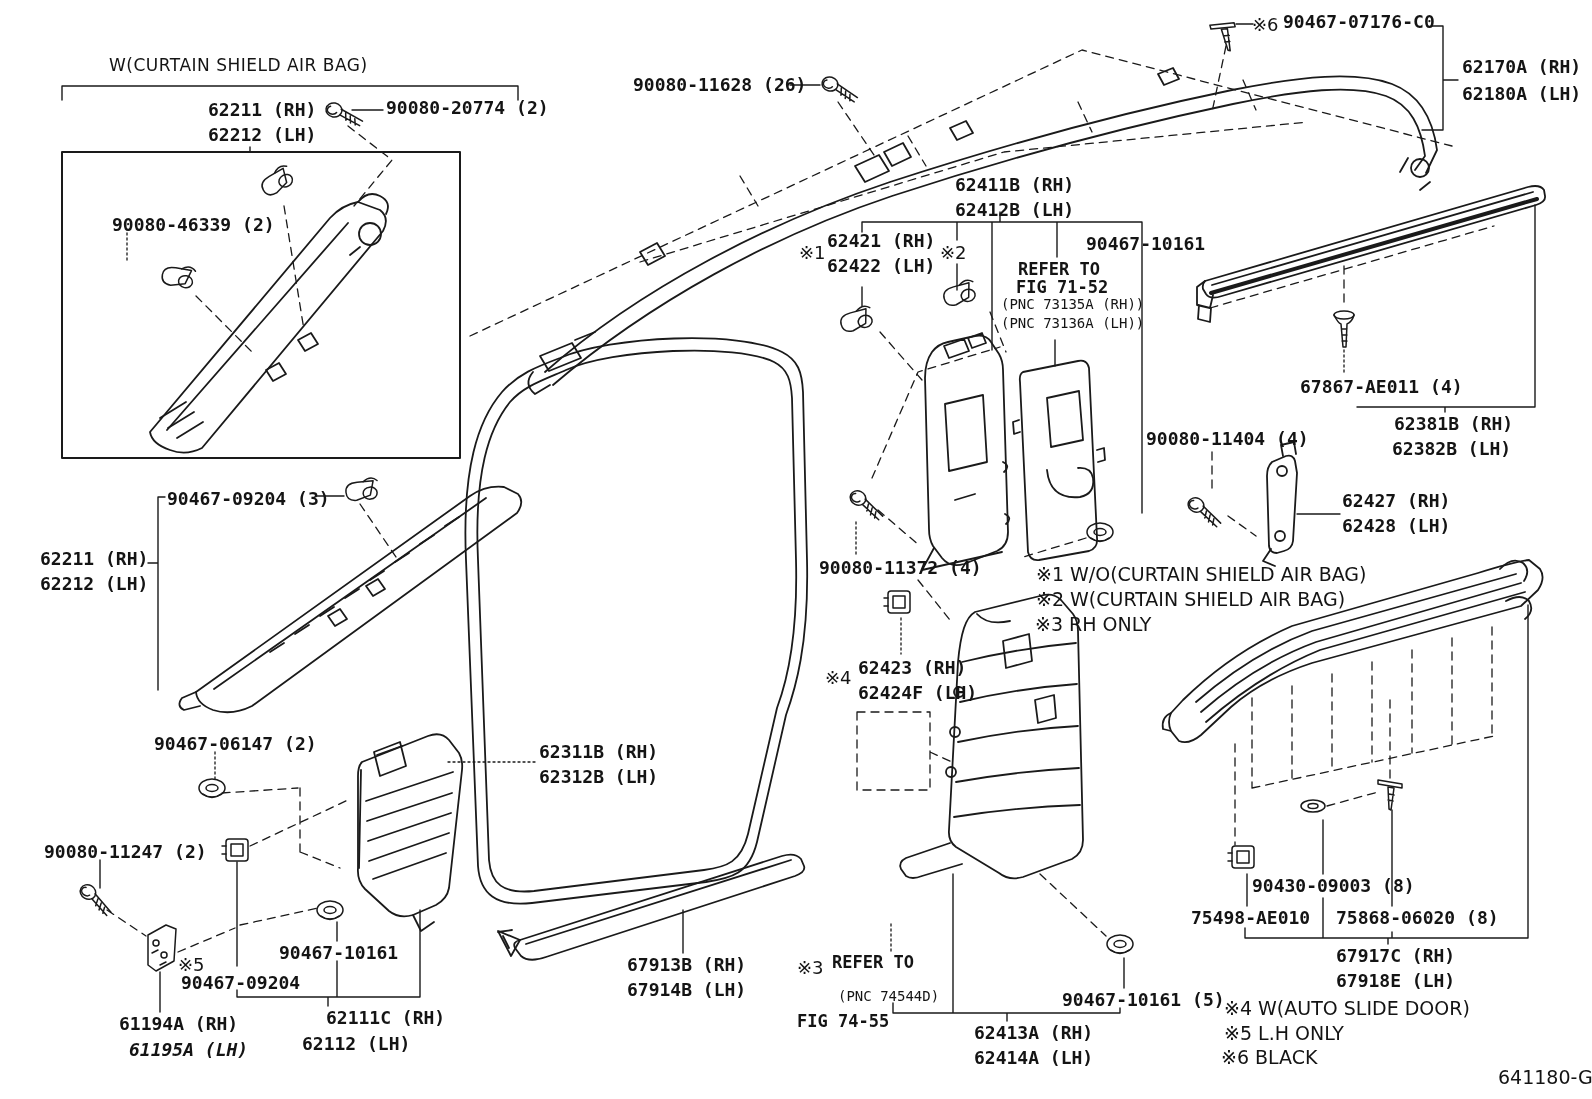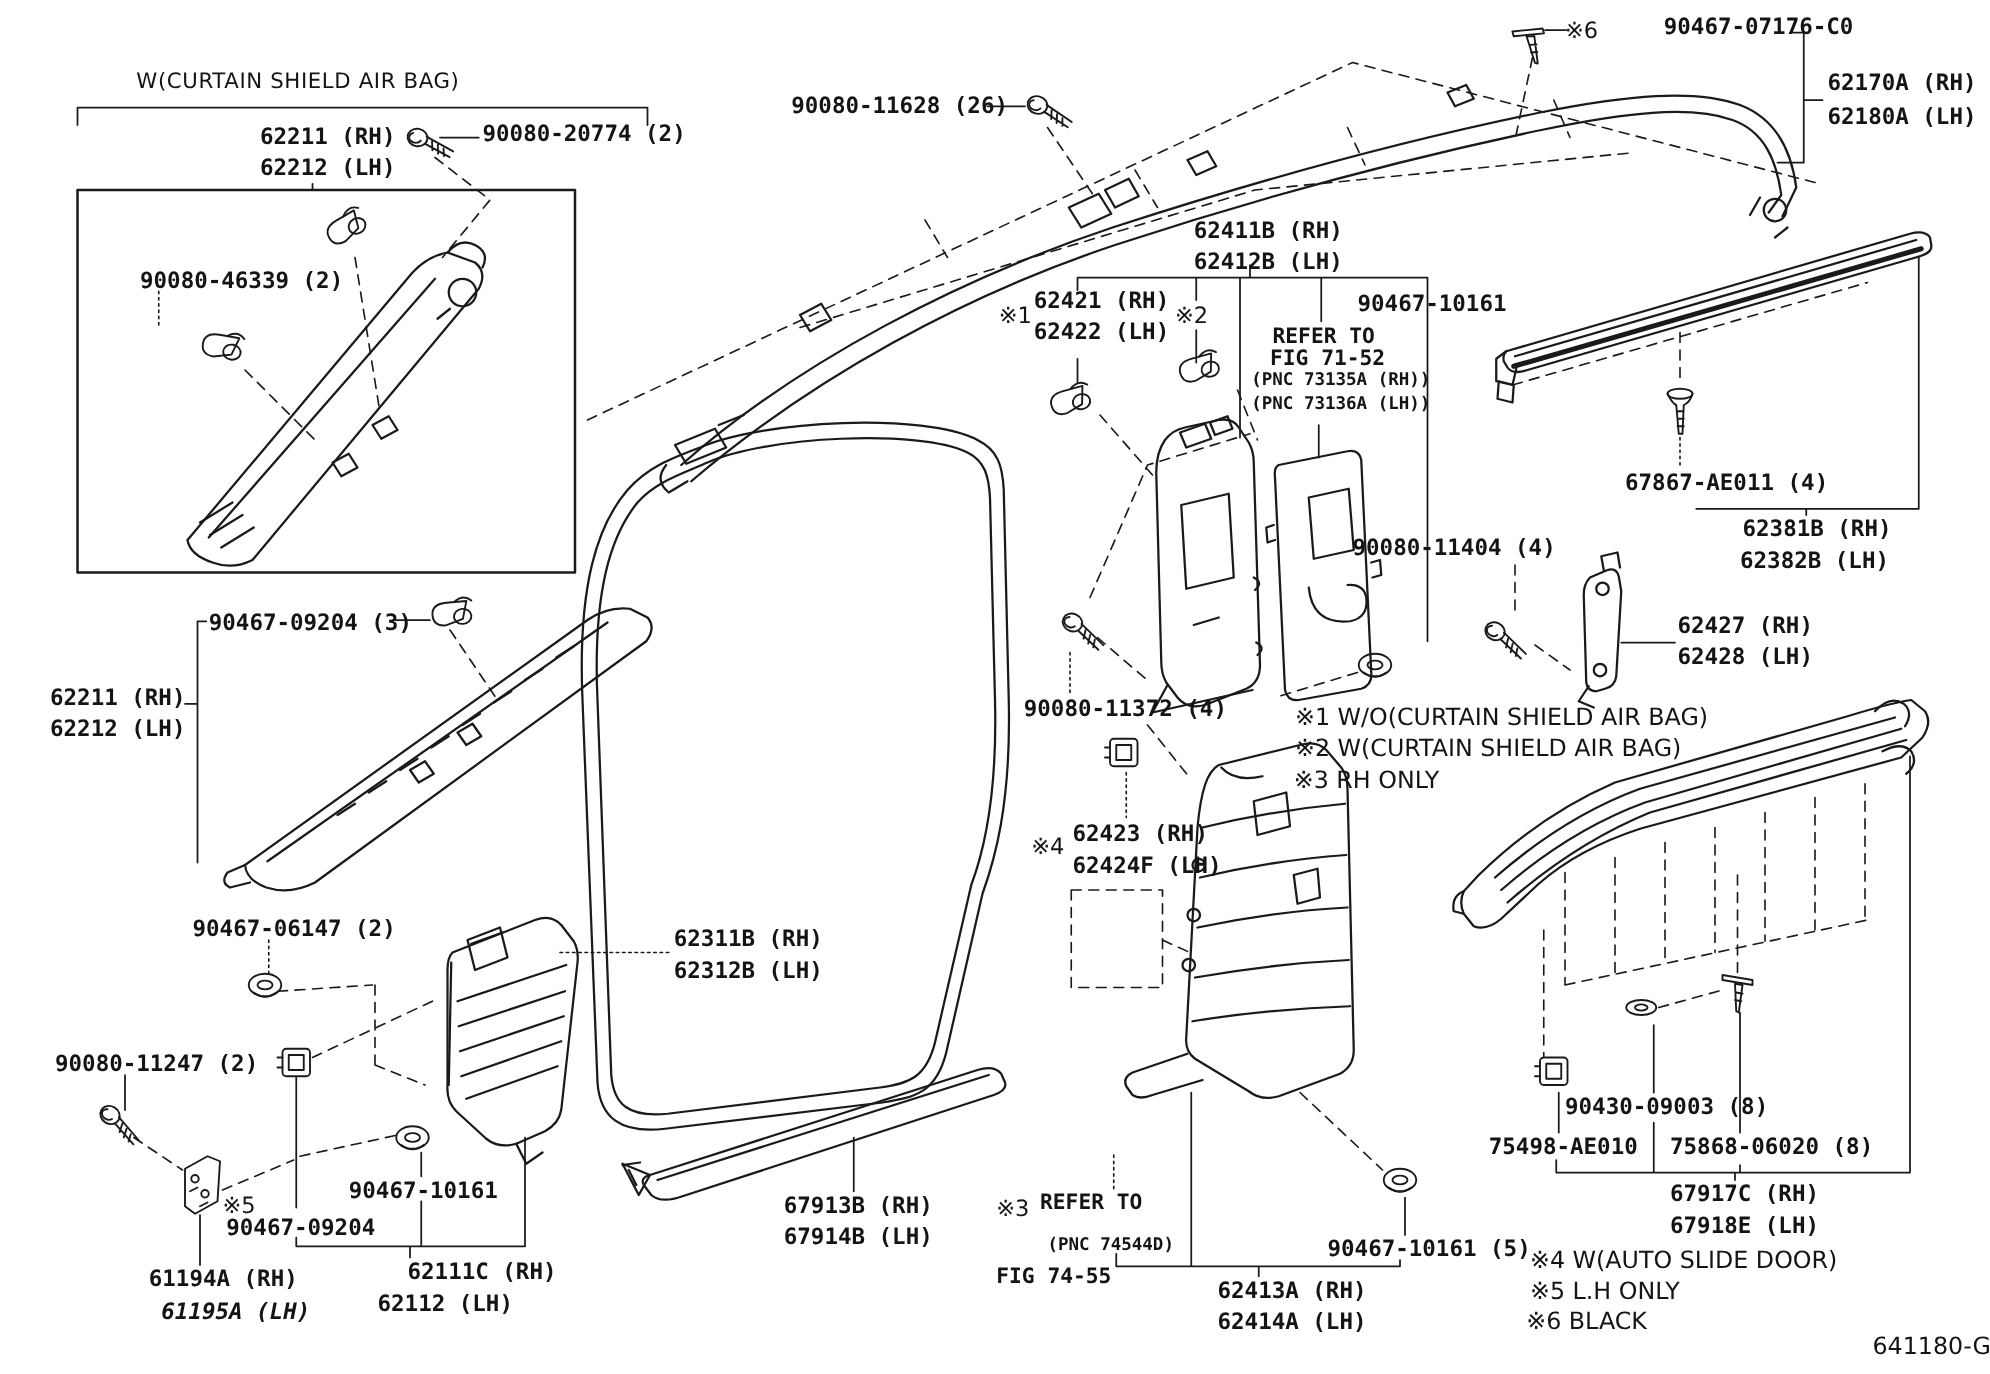--- a/index.html
+++ b/index.html
@@ -5,21 +5,21 @@
   html,body{margin:0;padding:0;background:#fff;}
   #stage{position:relative;width:1592px;height:1099px;background:#ffffff;overflow:hidden;
          font-family:"DejaVu Sans",sans-serif;}
   svg.art{position:absolute;inset:0;}
   #labels{position:absolute;inset:0;}
   .lbl{position:absolute;white-space:nowrap;color:#141414;}
   .part{font-family:"DejaVu Sans Mono",monospace;font-weight:bold;font-size:18px;line-height:19px;}
   .note{font-family:"DejaVu Sans",sans-serif;font-size:19px;line-height:20px;}
   .mark{font-family:"DejaVu Sans",sans-serif;font-size:18px;line-height:19px;}
   .ref{font-family:"DejaVu Sans Mono",monospace;font-weight:bold;font-size:17px;line-height:18px;}
-  .pnc{font-family:"DejaVu Sans Mono",monospace;font-weight:bold;font-size:14px;line-height:15px;}
+  .pnc{font-family:"DejaVu Sans Mono",monospace;font-weight:normal;font-size:14px;line-height:15px;}
   .header{font-family:"DejaVu Sans",sans-serif;font-size:17px;letter-spacing:.5px;margin-left:43px;}
   .footer{font-family:"DejaVu Sans",sans-serif;font-size:19px;}
 </style>
 </head>
 <body>
 
 <div id="stage">
 <svg class="art" width="1592" height="1099" viewBox="0 0 1592 1099" fill="none" stroke="#1a1a1a" stroke-linecap="round" stroke-linejoin="round">
   <defs>
     <g id="i-screw">
@@ -234,38 +234,38 @@
 </svg>
 
 <div id="labels">
       <div class="lbl header" style="left: 66px; top: 55px;">W(CURTAIN SHIELD AIR BAG)</div>
       <div class="lbl part" style="left: 208px; top: 100px;">62211 (RH)</div>
       <div class="lbl part" style="left: 208px; top: 125px;">62212 (LH)</div>
       <div class="lbl part" style="left: 386px; top: 98px;">90080-20774 (2)</div>
       <div class="lbl part" style="left: 112px; top: 215px;">90080-46339 (2)</div>
       <div class="lbl part" style="left: 633px; top: 75px;">90080-11628 (26)</div>
       <div class="lbl mark" style="left: 1252px; top: 15px;">※6</div>
-      <div class="lbl part" style="left: 1283px; top: 12px; margin-left: 48px;">90467-07176-C0</div>
+      <div class="lbl part" style="left: 1283px; top: 12px;">90467-07176-C0</div>
       <div class="lbl part" style="left: 1462px; top: 57px;">62170A (RH)</div>
       <div class="lbl part" style="left: 1462px; top: 84px;">62180A (LH)</div>
       <div class="lbl part" style="left: 955px; top: 175px;">62411B (RH)</div>
       <div class="lbl part" style="left: 955px; top: 200px;">62412B (LH)</div>
       <div class="lbl mark" style="left: 799px; top: 243px;">※1</div>
       <div class="lbl part" style="left: 827px; top: 231px;">62421 (RH)</div>
       <div class="lbl part" style="left: 827px; top: 256px;">62422 (LH)</div>
       <div class="lbl mark" style="left: 940px; top: 243px;">※2</div>
       <div class="lbl part" style="left: 1086px; top: 234px;">90467-10161</div>
       <div class="lbl ref" style="left: 1018px; top: 260px;">REFER TO</div>
       <div class="lbl ref" style="left: 1016px; top: 278px;">FIG 71-52</div>
       <div class="lbl pnc" style="left: 1001px; top: 297px;">(PNC 73135A (RH))</div>
       <div class="lbl pnc" style="left: 1001px; top: 316px;">(PNC 73136A (LH))</div>
       <div class="lbl part" style="left: 1300px; top: 377px;">67867-AE011 (4)</div>
       <div class="lbl part" style="left: 1394px; top: 414px;">62381B (RH)</div>
       <div class="lbl part" style="left: 1392px; top: 439px;">62382B (LH)</div>
-      <div class="lbl part" style="left: 1082px; top: 429px;">90080-11404 (4)</div>
+      <div class="lbl part" style="left: 1146px; top: 429px;">90080-11404 (4)</div>
       <div class="lbl part" style="left: 1342px; top: 491px;">62427 (RH)</div>
       <div class="lbl part" style="left: 1342px; top: 516px;">62428 (LH)</div>
       <div class="lbl part" style="left: 819px; top: 558px; text-align: center;">90080-11372 (4)</div>
       <div class="lbl note" style="left: 1036px; top: 564px;">※1 W/O(CURTAIN SHIELD AIR BAG)</div>
       <div class="lbl note" style="left: 1036px; top: 589px;">※2 W(CURTAIN SHIELD AIR BAG)</div>
       <div class="lbl note" style="left: 1035px; top: 614px;">※3 RH ONLY</div>
       <div class="lbl mark" style="left: 825px; top: 668px;">※4</div>
       <div class="lbl part" style="left: 858px; top: 658px;">62423 (RH)</div>
       <div class="lbl part" style="left: 858px; top: 683px;">62424F (LH)</div>
       <div class="lbl part" style="left: 539px; top: 742px;">62311B (RH)</div>

